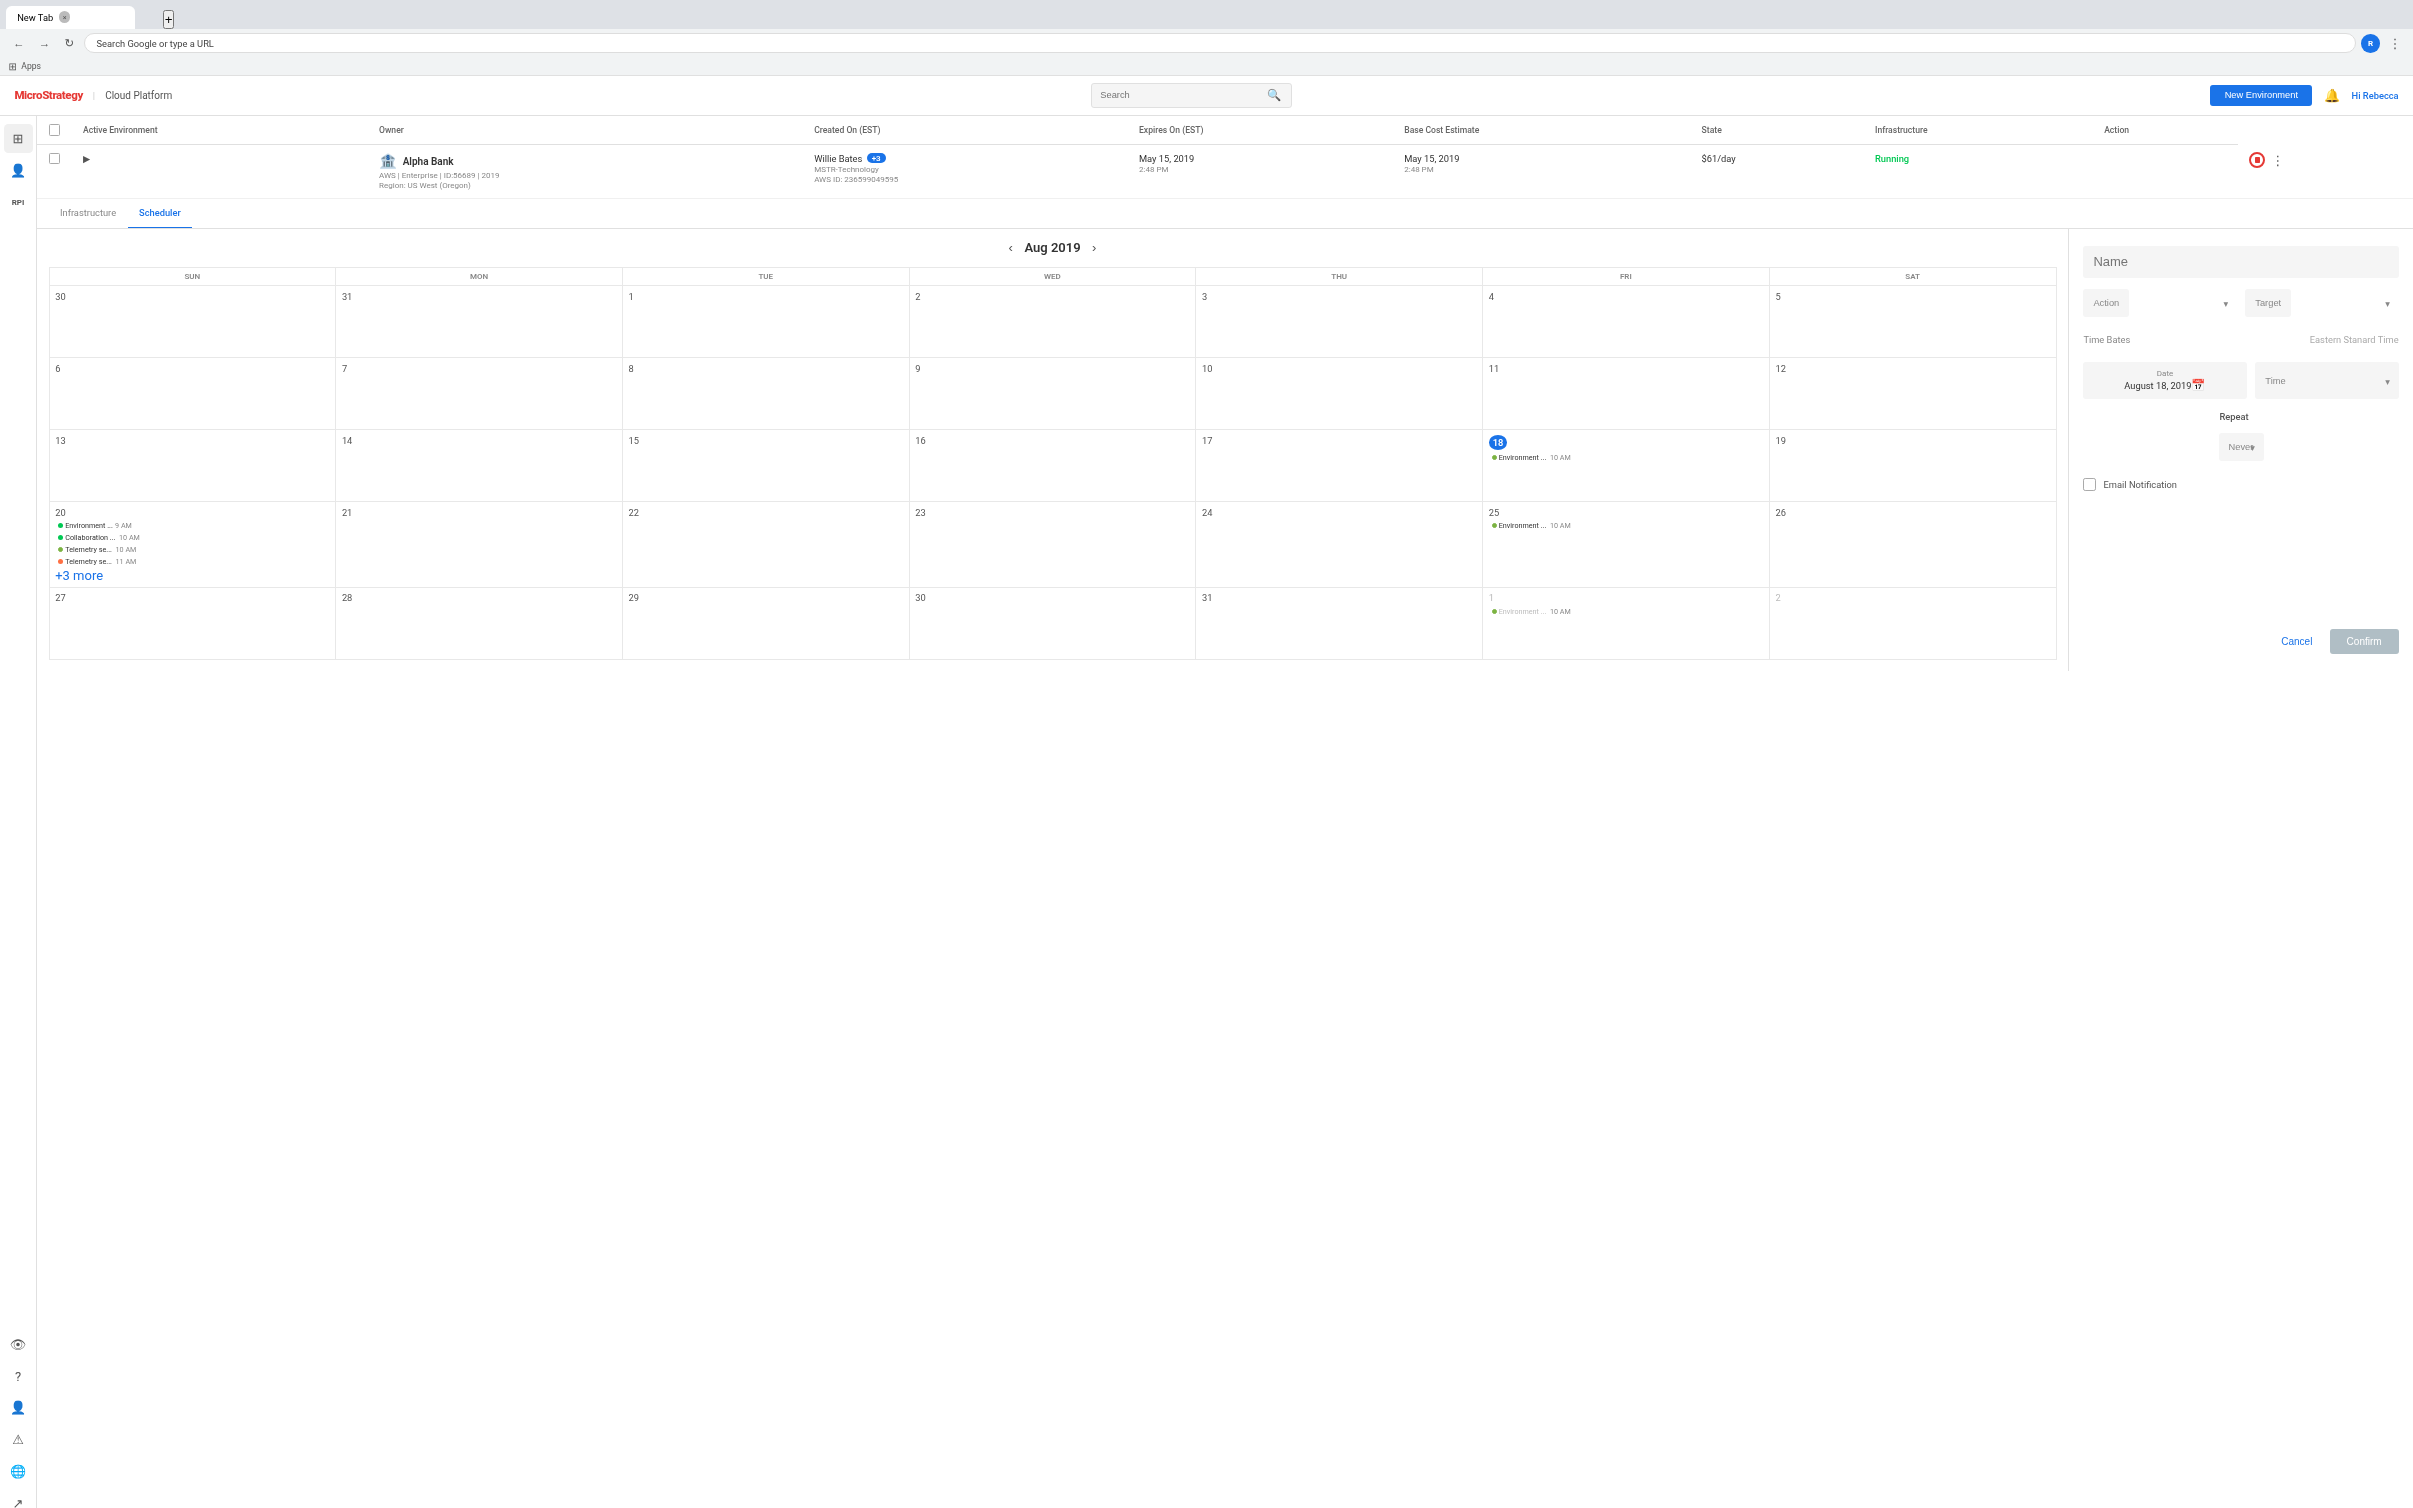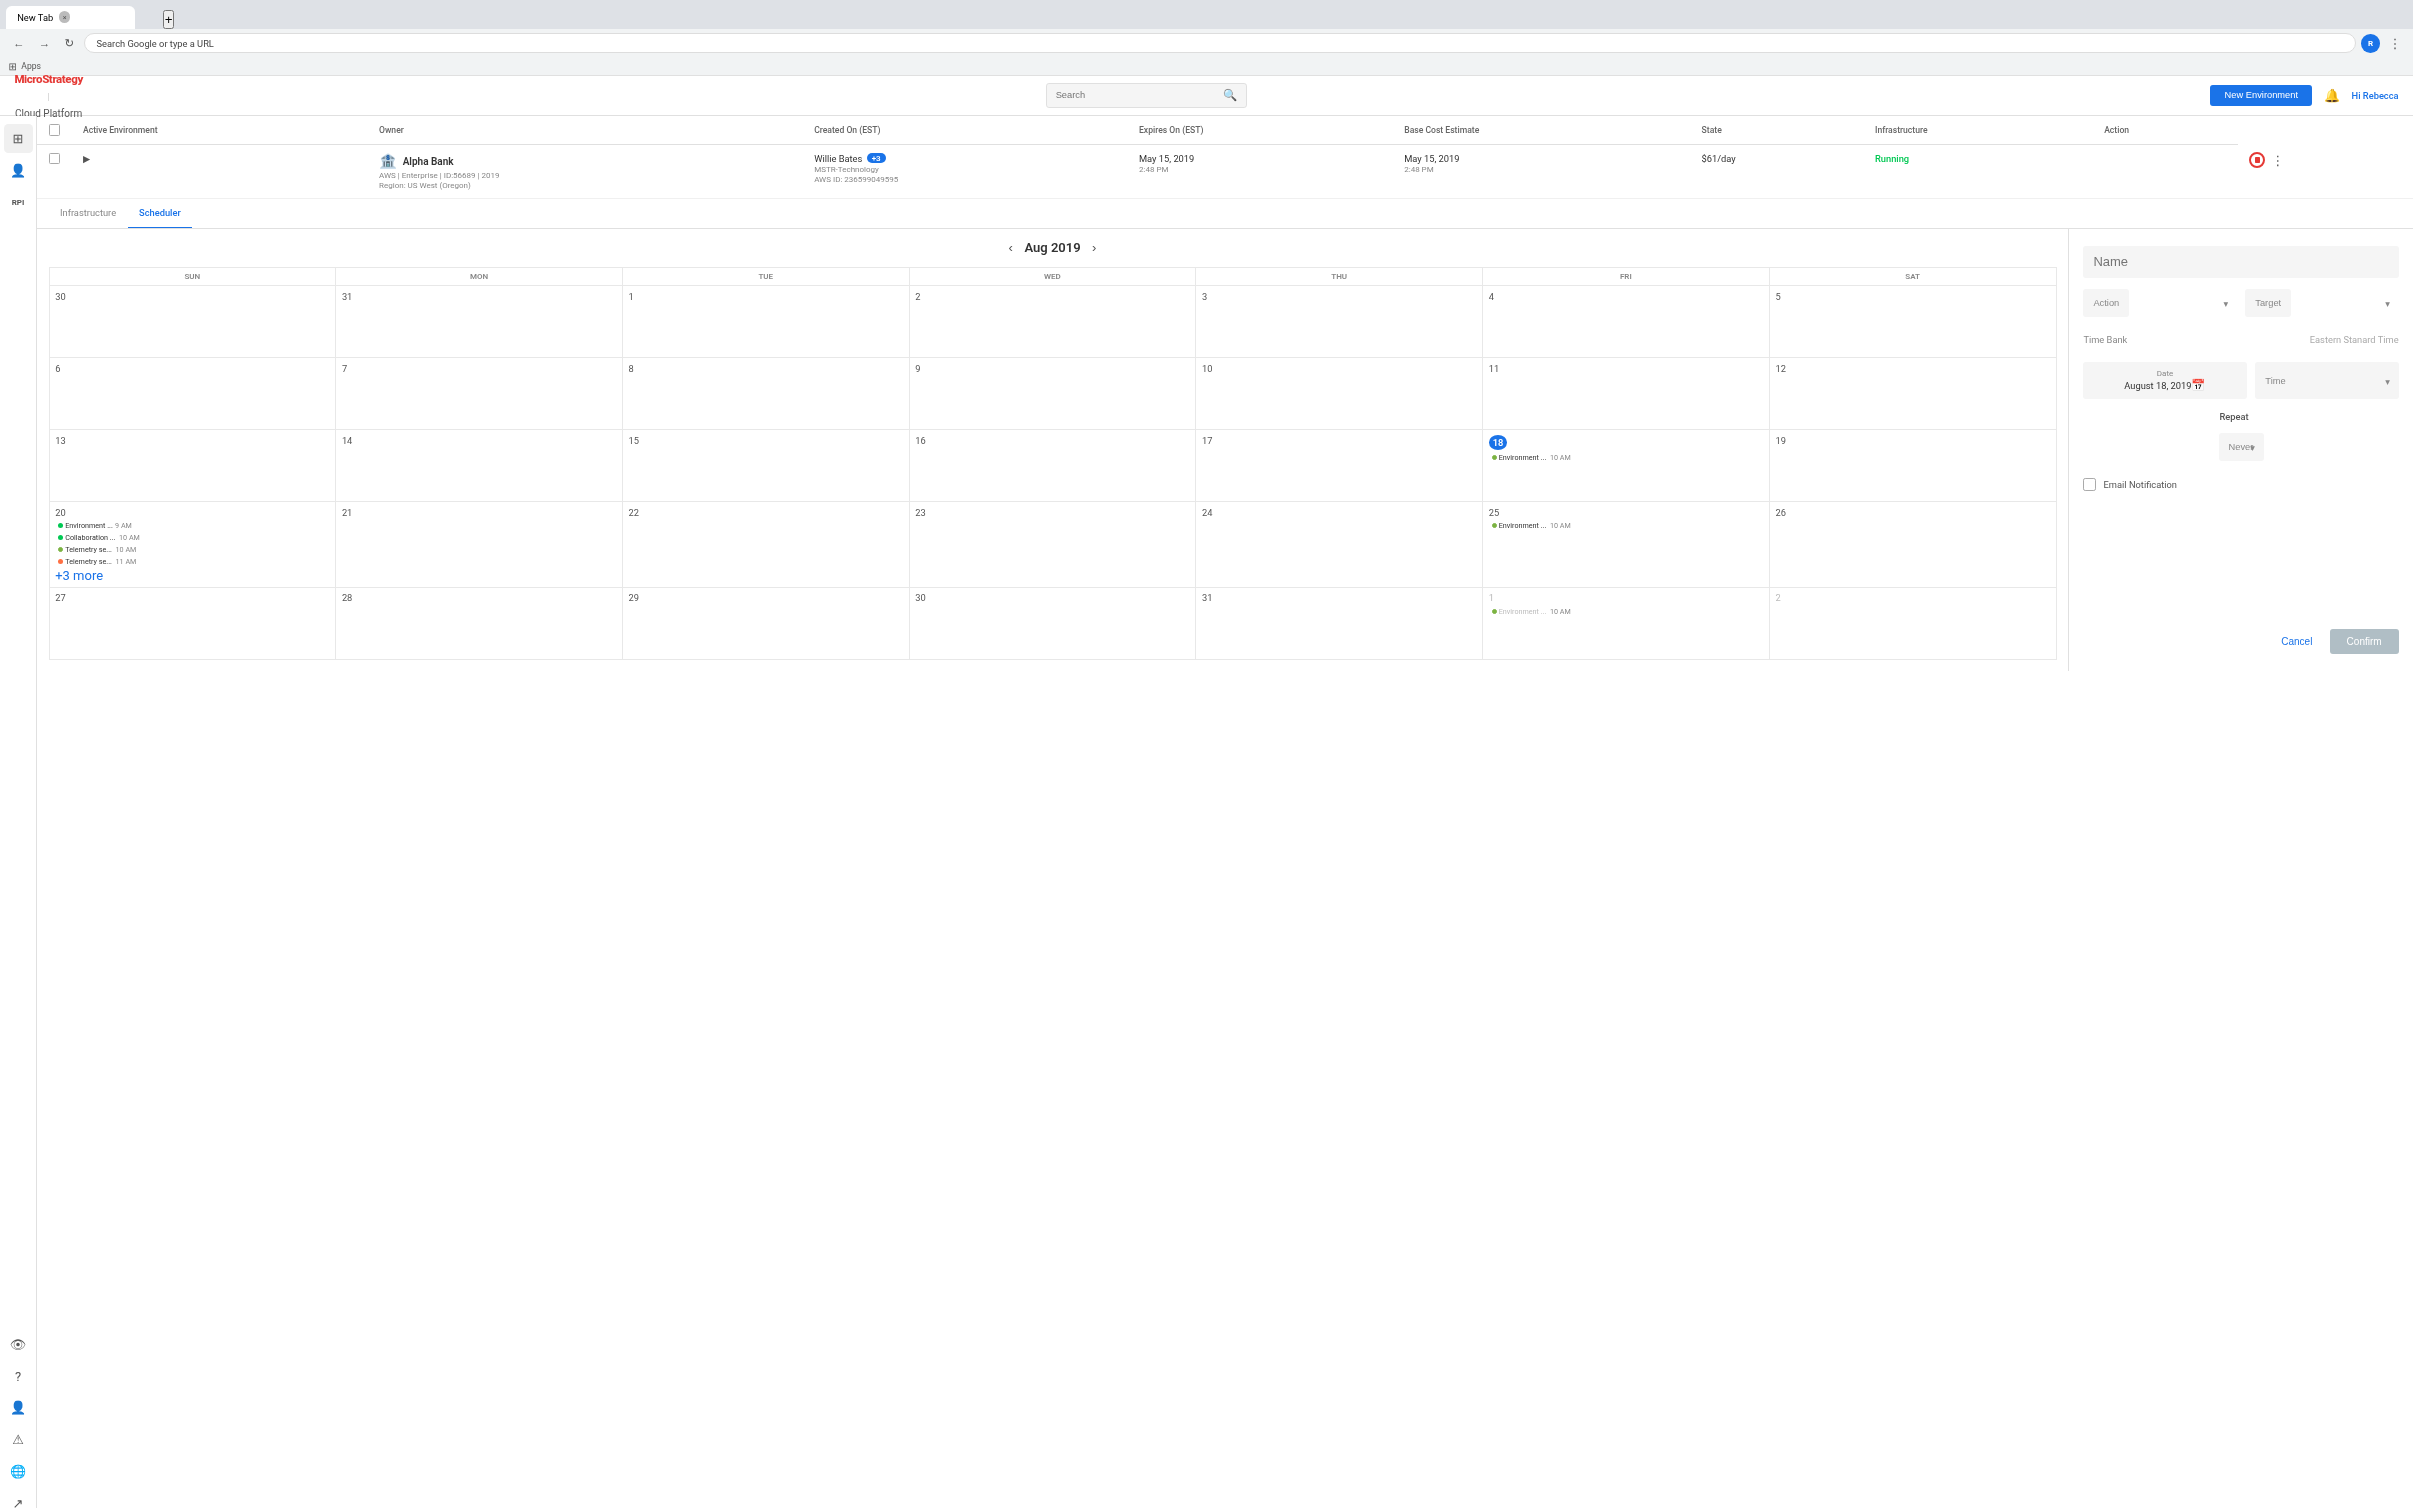--- a/index.html
+++ b/index.html
@@ -12,21 +12,21 @@
     .browser-tab .close-btn { width: 11.5px; height: 11.5px; border-radius: 50%; background: #bbb; display: flex; align-items: center; justify-content: center; font-size: 7.2px; cursor: pointer; color: #555; }
     .browser-toolbar { background: #f1f3f4; padding: 4.3px 8.6px; display: flex; align-items: center; gap: 5.7px; }
     .nav-btn { background: none; border: none; cursor: pointer; font-size: 11.5px; color: #555; padding: 2.9px 4.3px; border-radius: 50%; }
     .address-bar { flex: 1; background: white; border: 0.7px solid #ddd; border-radius: 14.4px; padding: 3.6px 11.5px; font-size: 9.3px; color: #444; }
     .browser-menu-btn { background: none; border: none; cursor: pointer; font-size: 13px; color: #555; padding: 2.9px; }
     .profile-btn { width: 18.7px; height: 18.7px; border-radius: 50%; background: #1a73e8; display: flex; align-items: center; justify-content: center; color: white; font-size: 8px; font-weight: bold; }
 
     
     .app-container { display: flex; flex-direction: column; height: calc(100vh - 57px); background: white; }
     .app-header { display: flex; align-items: center; padding: 0 14.4px; height: 40px; border-bottom: 0.7px solid #e0e0e0; background: white; }
-    .logo-area { display: flex; align-items: center; gap: 5.7px; margin-right: auto; flex-direction: column; }
+    .logo-area { display: flex; align-items: center; gap: 5.7px; margin-right: auto; }
     .logo-mstr { color: #e53935; font-weight: 800; font-size: 11.5px; letter-spacing: -0.4px; }
     .logo-divider { color: #ccc; margin: 0 4.3px; }
     .logo-platform { color: #555; font-size: 10px; }
     .search-bar { display: flex; align-items: center; background: #f5f5f5; border: 0.7px solid #e0e0e0; border-radius: 2.9px; padding: 4.3px 8.6px; width: 201px; gap: 5.7px; }
     .search-input { background: none; border: none; outline: none; font-size: 9.3px; color: #555; width: 100%; }
     .search-icon { color: #888; font-size: 11.5px; }
     .header-right { display: flex; align-items: center; gap: 11.5px; margin-left: auto; }
     .new-env-btn { background: #1a73e8; color: white; border: none; padding: 5.7px 14.4px; border-radius: 2.9px; font-size: 9.3px; font-weight: 500; cursor: pointer; }
     .bell-btn { background: none; border: none; font-size: 13px; cursor: pointer; color: #555; }
     .user-greeting { color: #1a73e8; font-size: 9.3px; font-weight: 500; }
@@ -444,21 +444,21 @@
                 <option>Action</option>
               </select>
             </div>
             <div class="form-select-wrapper">
               <select class="form-select">
                 <option>Target</option>
               </select>
             </div>
           </div>
           <div class="tz-row">
-            <span class="tz-label">Time Bank</span>
+            <span class="tz-label">Time Bates</span>
             <span class="tz-value">Eastern Stanard Time</span>
           </div>
           <div class="date-row">
             <div class="date-field" style="flex:1;background:#f5f5f5;border-radius:2.9px;padding:7.2px 10px;display:flex;flex-direction:column;">
               <span class="date-label-sm">Date</span>
               <div style="display:flex;align-items:center;justify-content:space-between;">
                 <span class="date-val">August 18, 2019</span>
                 <span class="cal-icon">📅</span>
               </div>
             </div>

